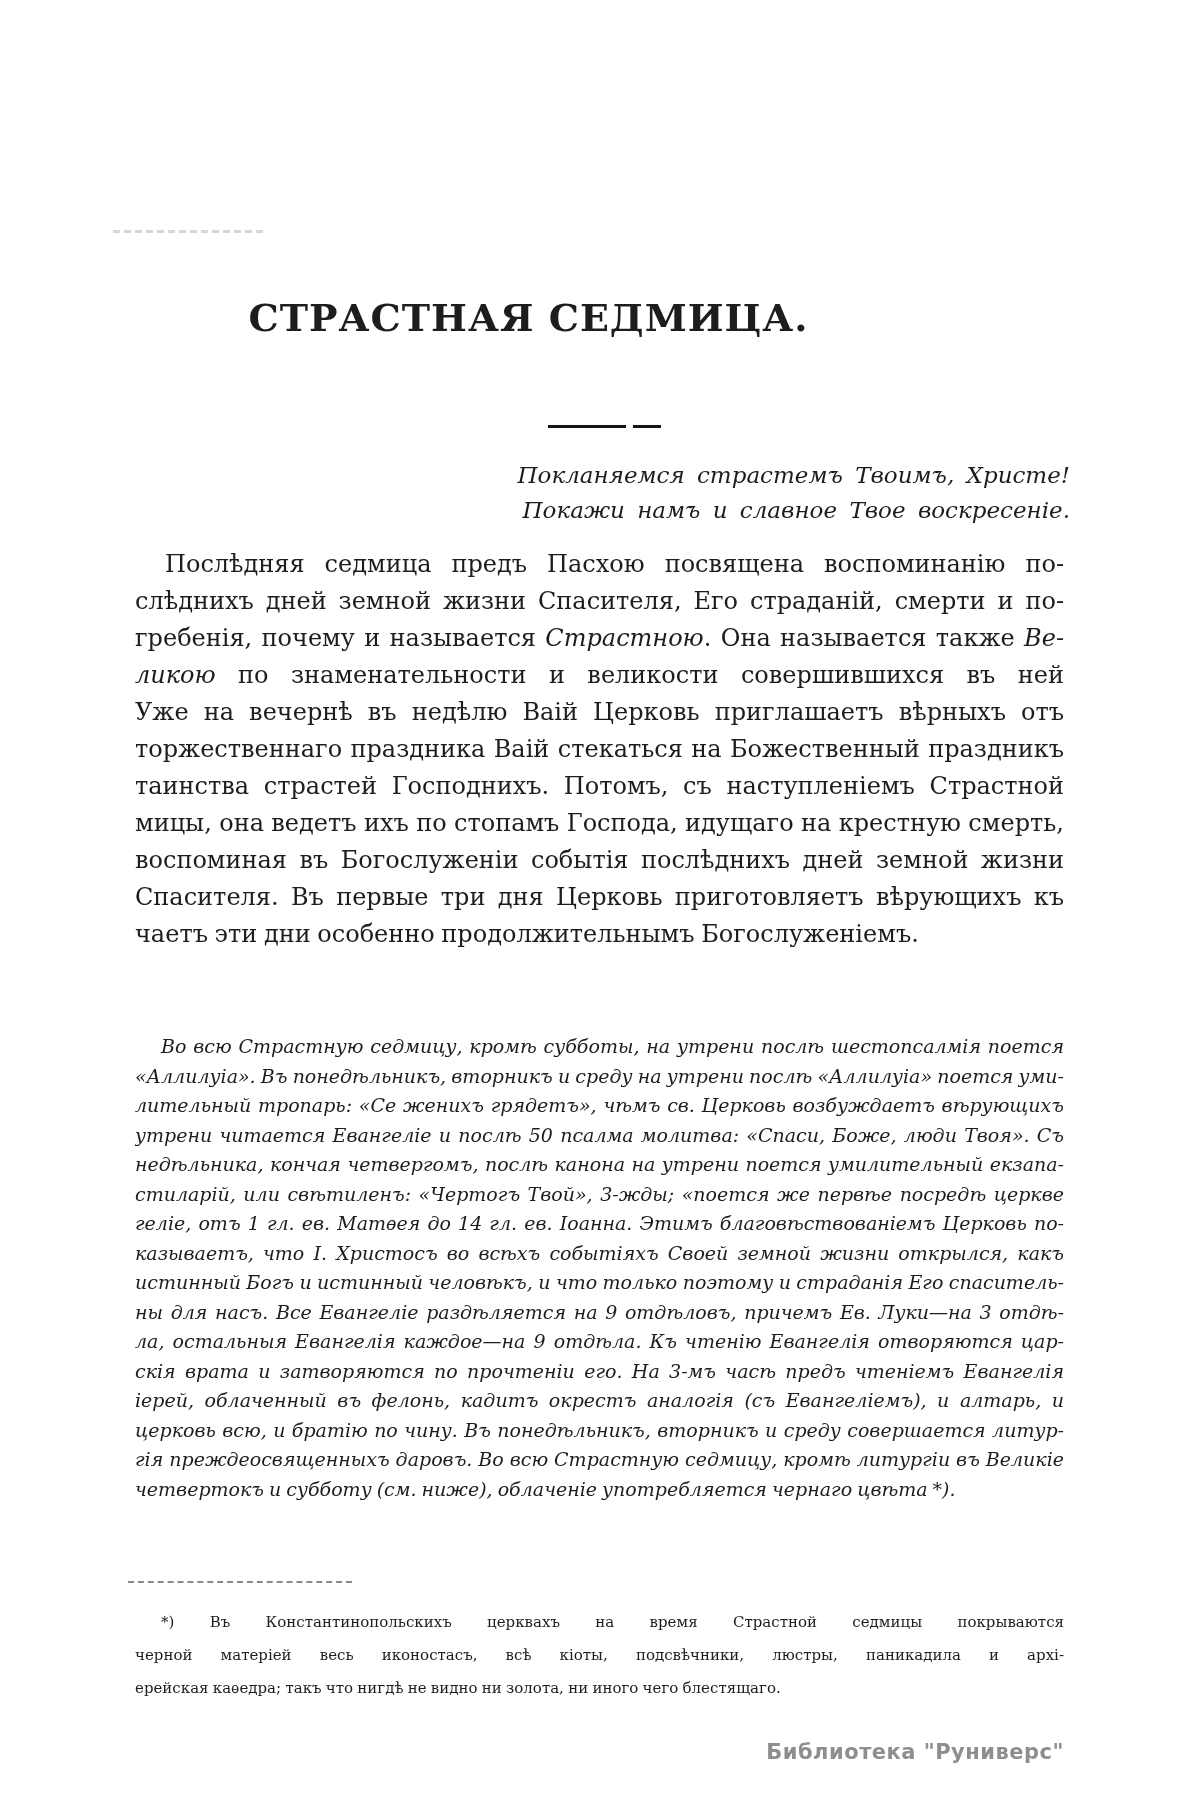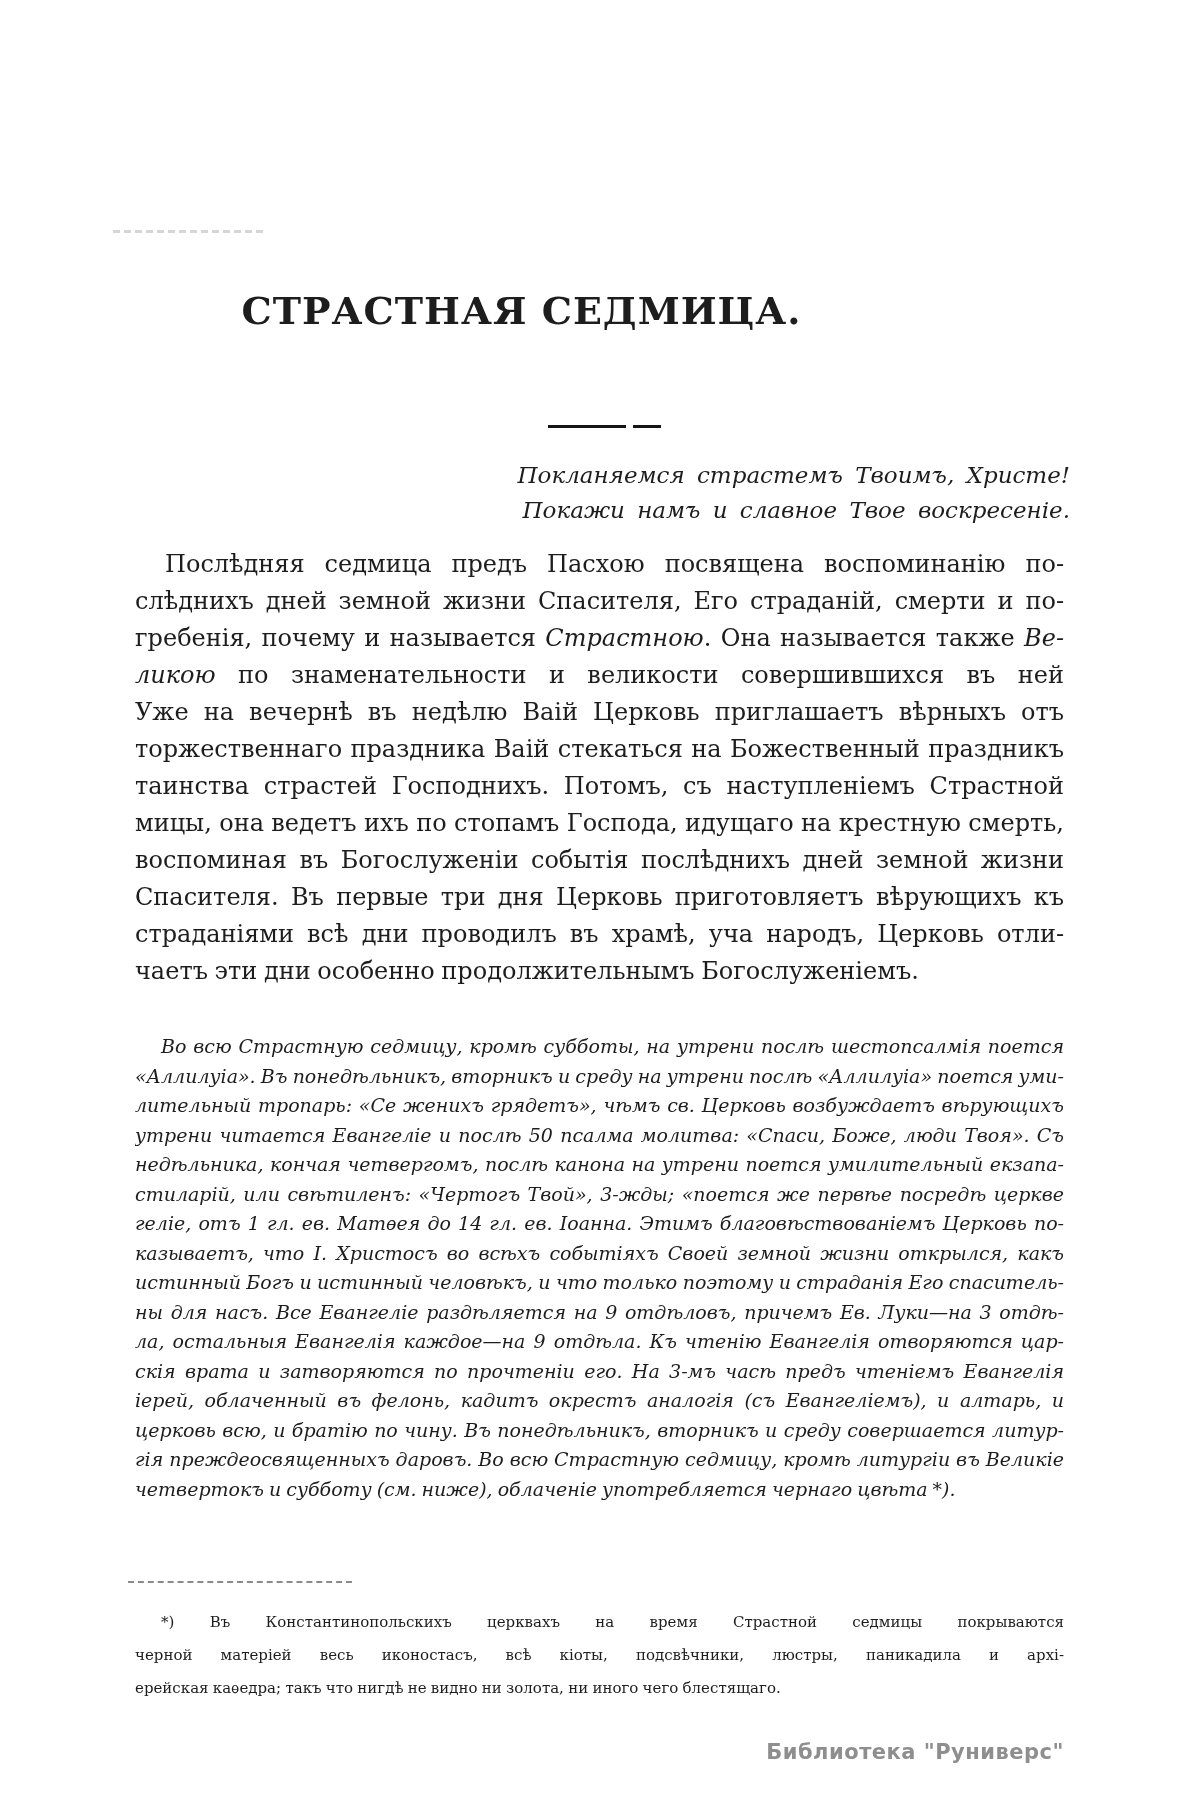--- a/index.html
+++ b/index.html
@@ -74,21 +74,21 @@
     font-weight:bold; font-size:21px;
     color:#8e8e8e; letter-spacing:0.5px;
     white-space:nowrap;
   }
 </style>
 </head>
 <body>
 
 <div id="scan-artifact" class="abs"></div>
 
-<h1 id="page-title" class="abs" style="margin:4px;text-align:center;">СТРАСТНАЯ СЕДМИЦА.</h1>
+<h1 id="page-title" class="abs" style="margin:11px;text-align:center;">СТРАСТНАЯ СЕДМИЦА.</h1>
 
 <div id="title-divider" class="abs">
   <span class="seg long"></span>
   <span class="seg short"></span>
 </div>
 
 <div id="epigraph" class="abs">
   <div>Покланяемся страстемъ Твоимъ, Христе!</div>
   <div>Покажи намъ и славное Твое воскресеніе.</div>
 </div>
@@ -97,21 +97,20 @@
     <div class="tline just"><span>Послѣдняя седмица предъ Пасхою посвящена воспоминанію по-</span></div>
     <div class="tline just"><span>слѣднихъ дней земной жизни Спасителя, Его страданій, смерти и по-</span></div>
     <div class="tline just"><span>гребенія, почему и называется </span><span class="ital">Страстною</span><span>. Она называется также </span><span class="ital">Ве-</span></div>
     <div class="tline just"><span class="ital">ликою</span><span> по знаменательности и великости совершившихся въ ней событій.</span></div>
     <div class="tline just"><span>Уже на вечернѣ въ недѣлю Ваій Церковь приглашаетъ вѣрныхъ отъ</span></div>
     <div class="tline just"><span>торжественнаго праздника Ваій стекаться на Божественный праздникъ</span></div>
     <div class="tline just"><span>таинства страстей Господнихъ. Потомъ, съ наступленіемъ Страстной сед-</span></div>
     <div class="tline just"><span>мицы, она ведетъ ихъ по стопамъ Господа, идущаго на крестную смерть,</span></div>
     <div class="tline just"><span>воспоминая въ Богослуженіи событія послѣднихъ дней земной жизни</span></div>
     <div class="tline just"><span>Спасителя. Въ первые три дня Церковь приготовляетъ вѣрующихъ къ</span></div>
-    <div class="tline just"><span>страданіями всѣ дни проводилъ въ храмѣ, уча народъ, Церковь отли-</span></div>
     <div class="tline"><span>чаетъ эти дни особенно продолжительнымъ Богослуженіемъ.</span></div>
   </div>
 
 <div id="small-para" class="abs para">
     <div class="tline just"><span>Во всю Страстную седмицу, кромѣ субботы, на утрени послѣ шестопсалмія поется</span></div>
     <div class="tline just"><span>«Аллилуіа». Въ понедѣльникъ, вторникъ и среду на утрени послѣ «Аллилуіа» поется уми-</span></div>
     <div class="tline just"><span>лительный тропарь: «Се женихъ грядетъ», чѣмъ св. Церковь возбуждаетъ вѣрующихъ къ</span></div>
     <div class="tline just"><span>утрени читается Евангеліе и послѣ 50 псалма молитва: «Спаси, Боже, люди Твоя». Съ по-</span></div>
     <div class="tline just"><span>недѣльника, кончая четвергомъ, послѣ канона на утрени поется умилительный екзапа-</span></div>
     <div class="tline just"><span>стиларій, или свѣтиленъ: «Чертогъ Твой», 3-жды; «поется же первѣе посредѣ церкве кано-</span></div>

